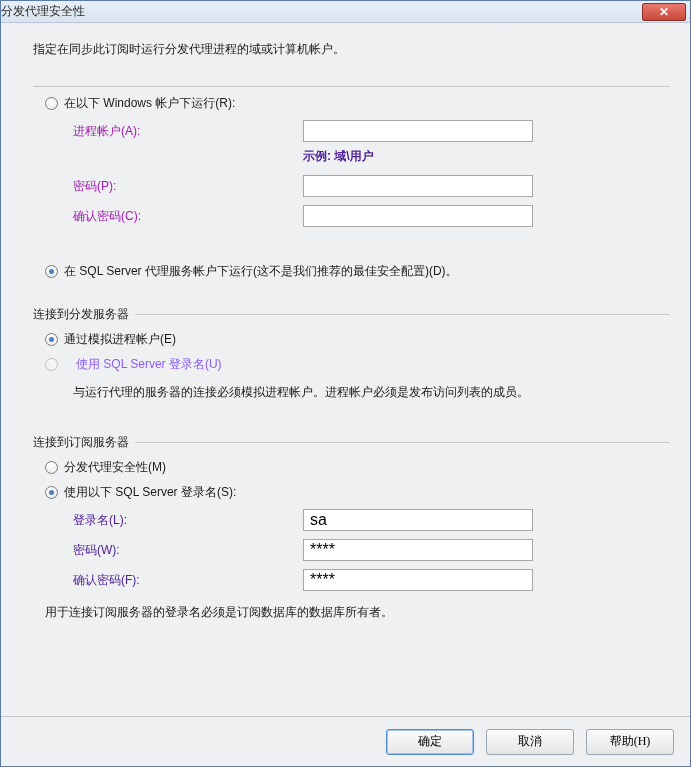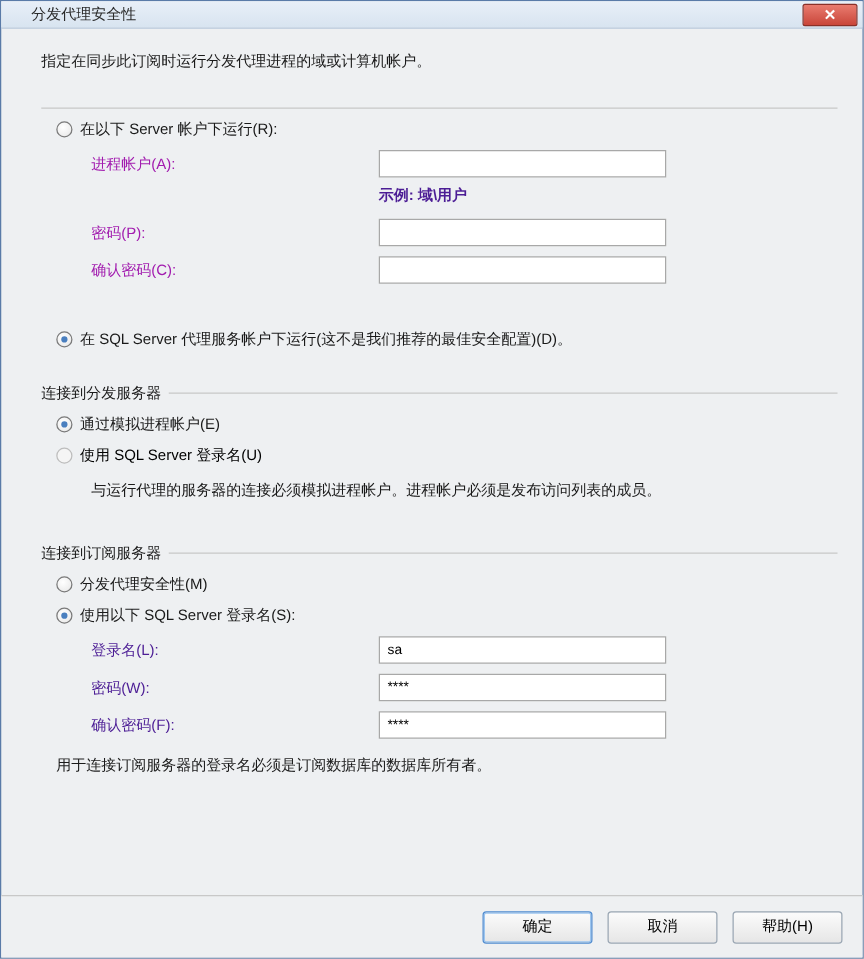--- a/index.html
+++ b/index.html
@@ -20,21 +20,21 @@
     border: 1px solid #5a7ba8;
     display: flex;
     flex-direction: column;
   }
   .titlebar {
     height: 22px;
     background: linear-gradient(to bottom, #e8eff8, #d8e4f0);
     border-bottom: 1px solid #b8c8dc;
     display: flex;
     align-items: center;
-    padding: 0 4px 0 24px;
+    padding: 0 4px 0 0;
     color: #2a2a2a;
   }
   .titlebar-title { flex: 1; }
   .close-btn {
     width: 44px;
     height: 18px;
     background: linear-gradient(to bottom, #e97b6f, #c9463a);
     border: 1px solid #8a3028;
     border-radius: 2px;
     display: flex;
@@ -73,39 +73,39 @@
   .radio.checked::after {
     content: "";
     width: 5px; height: 5px;
     border-radius: 50%;
     background: #4a7fbf;
   }
   .radio.disabled {
     border-color: #bdbdbd;
     background: #f5f5f5;
   }
-  .disabled-text { color: #000000; }
+  .disabled-text { color: #8b5cf6; margin-left: 12px; }
   .field-row {
     display: flex;
     align-items: center;
     margin: 8px 0 8px 40px;
   }
   .field-label {
     width: 230px;
     color: #a21caf;
   }
   .field-label.normal { color: #4c1d95; }
   .text-input {
     width: 230px;
     height: 22px;
     border: 1px solid #a8a8a8;
     background: #fff;
     padding: 2px 6px;
     font-family: inherit;
-    font-size: 11px;
+    font-size: 16px;
   }
   .hint {
     margin-left: 270px;
     color: #4c1d95;
     margin-bottom: 10px;
     margin-top: -2px;
     font-weight: bold;
   }
   .section-title {
     display: flex;
@@ -137,21 +137,21 @@
     gap: 12px;
     padding: 0 16px;
     background: #eef0f2;
   }
   .btn {
     min-width: 88px;
     height: 26px;
     background: linear-gradient(to bottom, #fbfbfb, #e6e6e6);
     border: 1px solid #9aa6b3;
     border-radius: 3px;
-    font-family: Liberation Sans, sans-serif;
+    font-family: Liberation Serif, serif;
     font-size: 12px;
     cursor: pointer;
     padding: 0 12px;
   }
   .btn.default {
     border: 1px solid #4f8bd0;
     box-shadow: 0 0 0 1px #9cc5ef inset;
   }
   .spacer-v { height: 10px; }
 </style>
@@ -166,21 +166,21 @@
     </div>
   </div>
 
   <div class="content">
     <div class="instruction">指定在同步此订阅时运行分发代理进程的域或计算机帐户。</div>
 
     <div class="topline"></div>
 
     <div class="radio-row">
       <span class="radio"></span>
-      <span>在以下 Server 帐户下运行(R):</span>
+      <span>在以下 Windows 帐户下运行(R):</span>
     </div>
 
     <div class="field-row">
       <span class="field-label">进程帐户(A):</span>
       <input class="text-input" type="text" value="" style="">
     </div>
     <div class="hint">示例: 域\用户</div>
 
     <div class="field-row">
       <span class="field-label">密码(P):</span>

